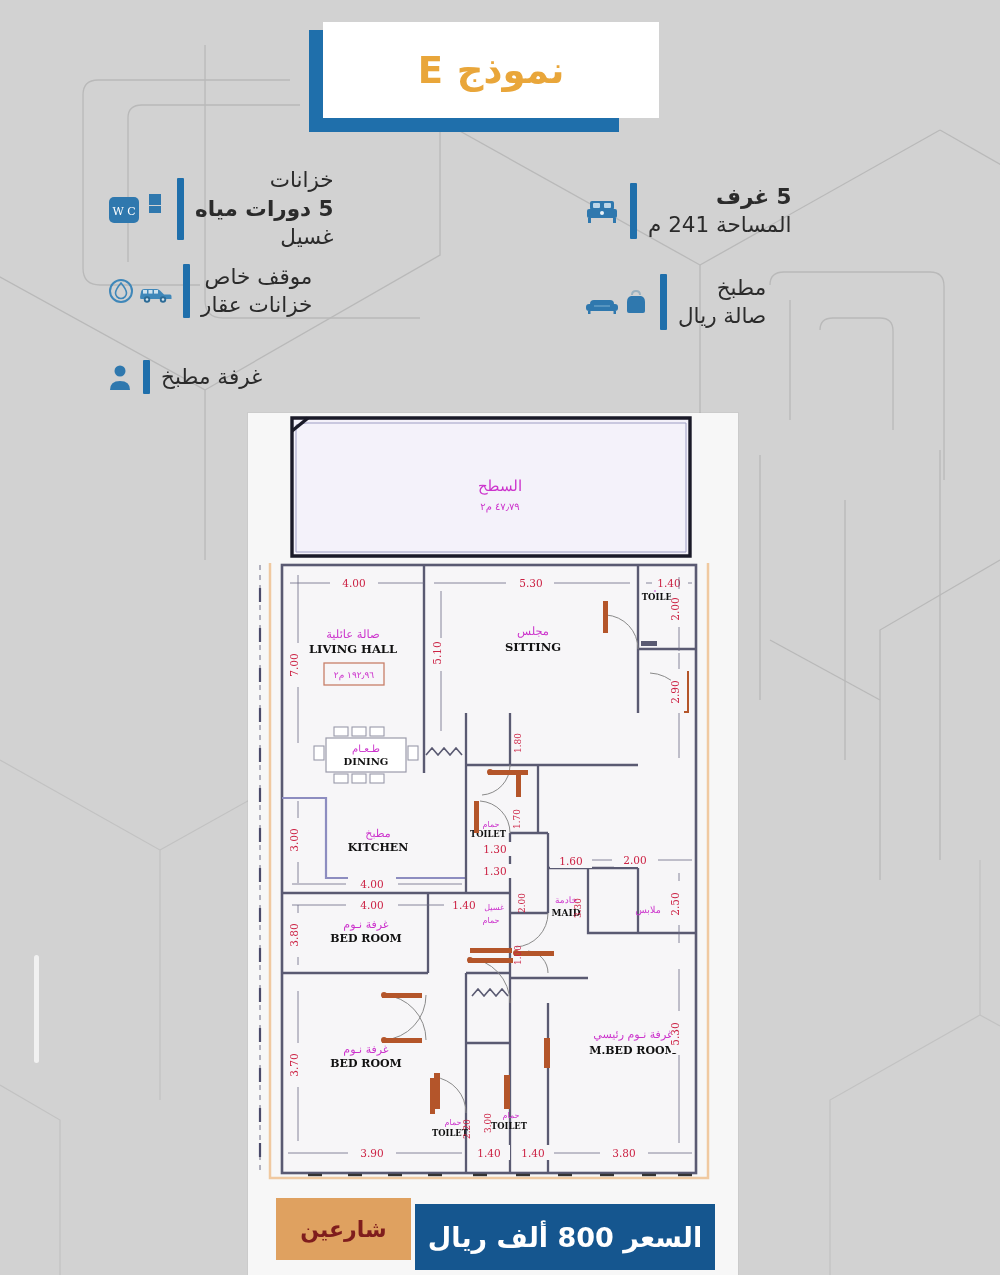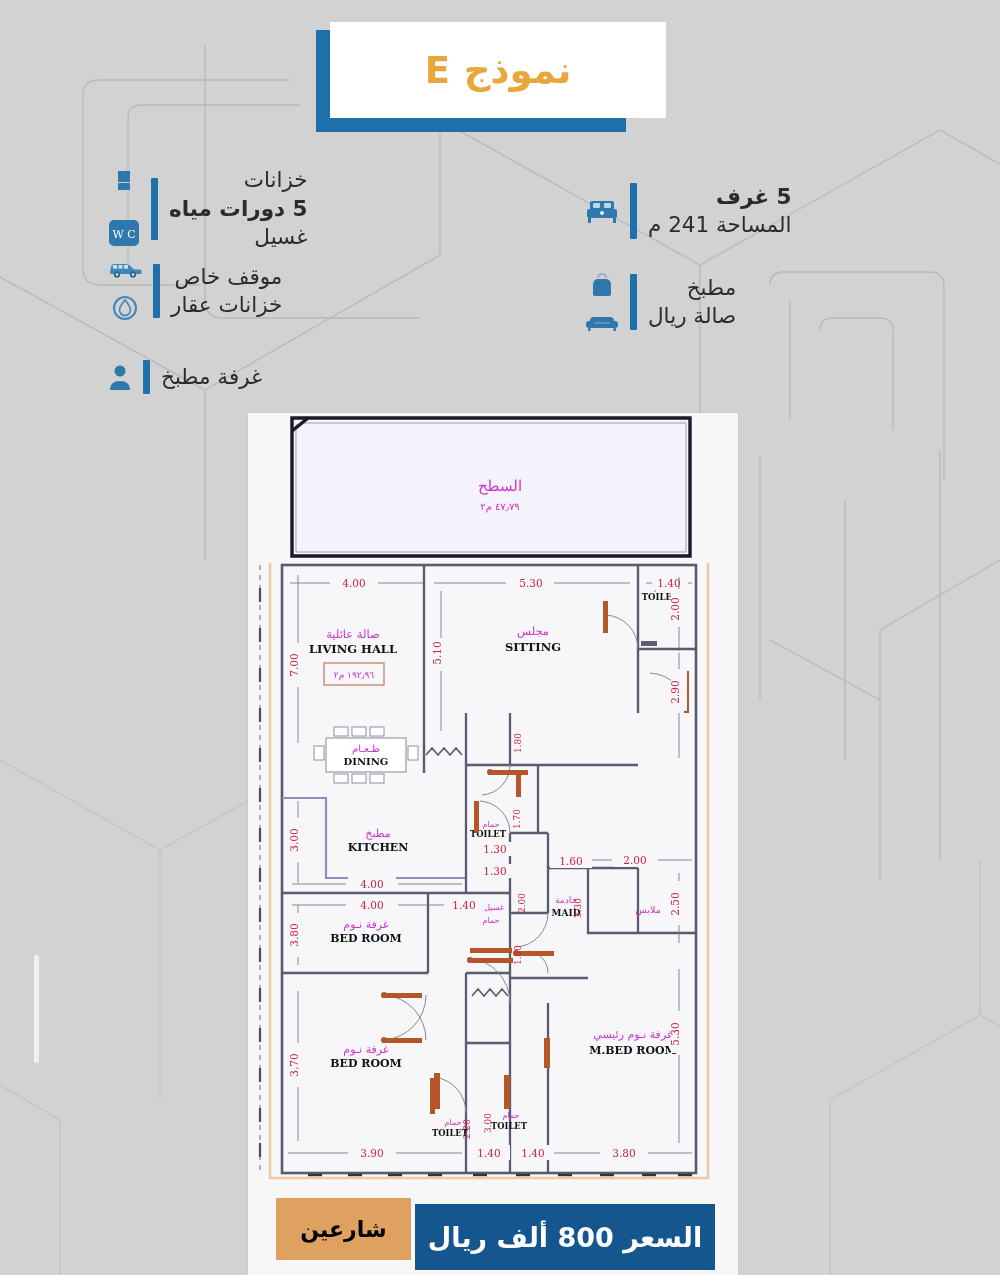--- a/index.html
+++ b/index.html
@@ -12,21 +12,21 @@
   }
   #root {
     position: relative; width: 1000px; height: 1275px;
     background: #d2d2d2;
     overflow: hidden;
   }
   
   #bg-art { position: absolute; inset: 0; z-index: 0; pointer-events: none; }
 
   
-  .title-wrap { position: absolute; left: 316px; top: 22px; width: 324px; height: 110px; z-index: 3; }
+  .title-wrap { position: absolute; left: 309px; top: 22px; width: 324px; height: 110px; z-index: 3; }
   .title-bar-left {
     position: absolute; left: 0; top: 8px; width: 18px; height: 100px;
     background: #1f6fab;
   }
   .title-bar-bottom {
     position: absolute; left: 0; bottom: 0; width: 310px; height: 18px;
     background: #1f6fab;
   }
   .title-card {
     position: absolute; left: 14px; top: 0; width: 336px; height: 96px;
@@ -46,43 +46,43 @@
   .feat-text {
     text-align: right; color: #2b2b2b; line-height: 1.32;
     font-size: 21.5px; direction: rtl; white-space: nowrap;
   }
   .feat-text .ln { display: block; }
   .feat-text .bold { font-weight: bold; }
   .feat-rule {
     width: 7px; background: #1f6fab; margin: 0 11px; border-radius: 1px;
   }
   .feat-icons {
-    display: flex; flex-direction: column; align-items: center; justify-content: center;
-    gap: 16px;
+    display: flex; flex-direction: row; align-items: flex-end; justify-content: center;
+    gap: 4px;
   }
 
   
   .ic { display: block; }
 
   
   #plan-card {
     position: absolute; left: 248px; top: 413px; width: 490px; height: 974px;
     background: #f7f7f7; z-index: 3;
     box-shadow: 0 0 0 1px rgba(0,0,0,0.03);
   }
   #plan-svg { position: absolute; left: 0; top: 0; }
 
   
   .btn {
     position: absolute; z-index: 3; display: flex;
     align-items: center; justify-content: center; direction: rtl;
   }
   #btn-streets {
     left: 276px; top: 1198px; width: 135px; height: 62px;
-    background: #dfa160; color: #000000;
+    background: #dfa160; color: #7f1d1d;
     font-size: 22px; font-weight: bold;
   }
   #btn-price {
     left: 415px; top: 1196px; width: 300px; height: 66px;
     background: #15568f; color: #ffffff;
     font-size: 27px; font-weight: bold; margin-top: 8px;
   }
   #btn-price-shadow {
     position: absolute; left: 420px; top: 1262px; width: 296px; height: 6px;
     background: #8fb7d3; z-index: 2;

